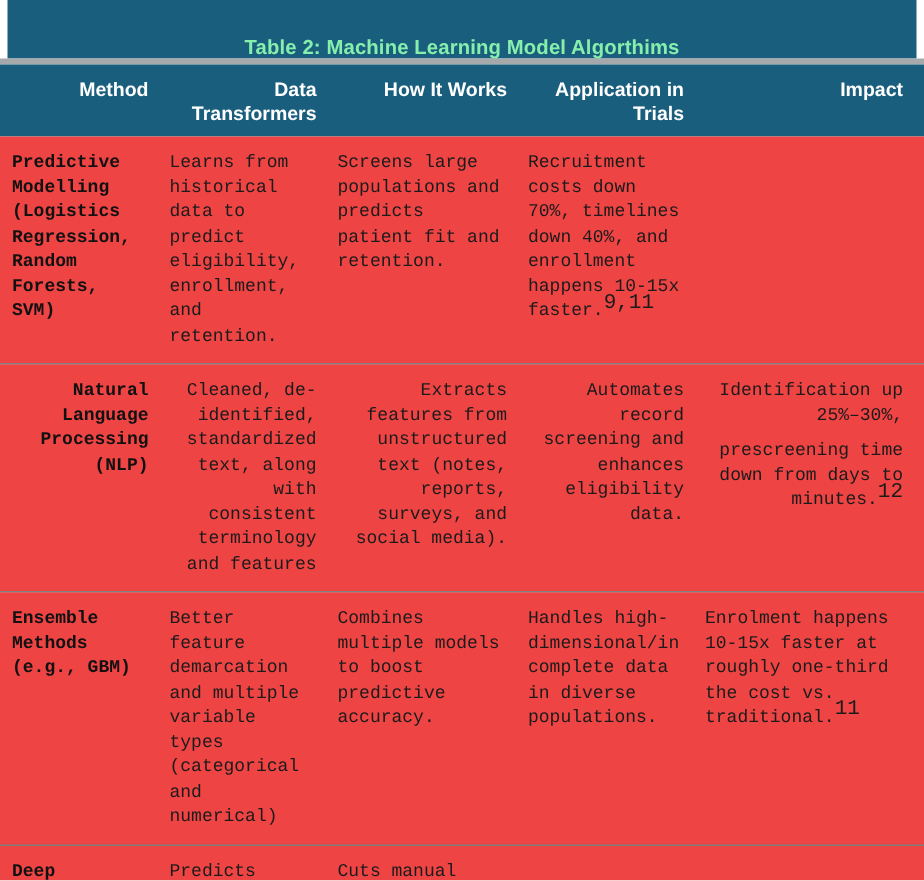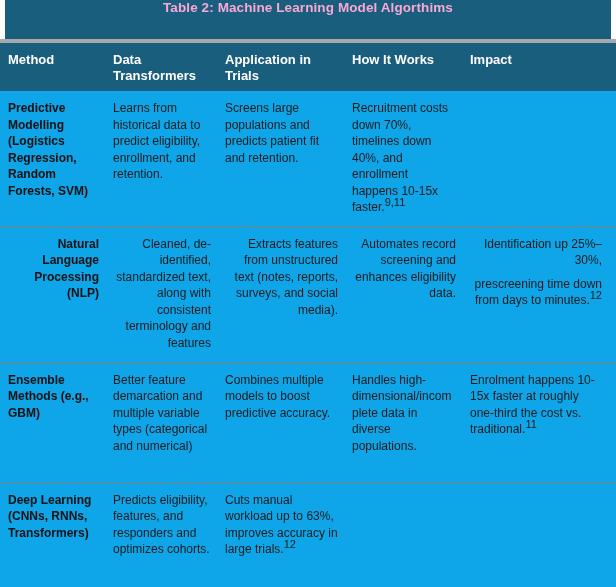--- a/index.html
+++ b/index.html
@@ -11,25 +11,25 @@
   .page {
     width: 616px;
     height: 587px;
     background: #ffffff;
     overflow: hidden;
   }
   .title-bar {
     margin: 0 5px;
     height: 39px;
     background: #1A5E7E;
-    color: #f9a8d4;
+    color: #86efac;
     font-weight: bold;
     font-size: 13.5px;
     display: flex;
-    align-items: flex-start;
+    align-items: flex-end;
     justify-content: center;
     letter-spacing: 0.1px;
   }
   .divider {
     height: 4px;
     background: #A5A9AC;
   }
   .grid {
     display: grid;
     grid-template-columns: 113px 112px 127px 118px 146px;
@@ -40,44 +40,46 @@
     color: #ffffff;
     height: 48px;
     box-sizing: border-box;
   }
   .hcell {
     font-weight: bold;
     font-size: 13px;
     line-height: 16px;
     padding: 9px 14px 0 0;
     box-sizing: border-box;
+    text-align: right;
   }
   .hcell:first-child { padding-left: 8px; }
   .body-row {
-    background: #0ea5e9;
+    background: #ef4444;
     border-bottom: 1px solid #7f7f7f;
     box-sizing: border-box;
+    font-family: Liberation Mono, monospace;
   }
   .body-row.last {
     border-bottom: 2px solid #0c4a6e;
   }
   .cell {
     font-size: 12px;
     line-height: 16.5px;
     color: #1b1b1b;
     padding: 9px 14px 10px 0;
     box-sizing: border-box;
     overflow-wrap: break-word;
     word-wrap: break-word;
   }
   .cell:first-child { padding-left: 8px; }
   .cell.method { font-weight: bold; color: #111111; }
   .cell .para2 { display: block; margin-top: 7px; }
   sup {
-    font-size: 11px;
+    font-size: 14px;
     line-height: 0;
     vertical-align: super;
   }
   .row-1 { min-height: 116px; }
   .row-2 { min-height: 136px; text-align: right; }
   .row-3 { min-height: 120px; }
   .row-4 { min-height: 114px; }
 </style>
 </head>
 <body>
@@ -86,22 +88,22 @@
 
   <div class="title-bar">
     <span>Table 2: Machine Learning Model Algorthims</span>
   </div>
 
   <div class="divider"></div>
 
   <div class="grid header-row">
     <div class="hcell">Method</div>
     <div class="hcell">Data Transformers</div>
+    <div class="hcell">How It Works</div>
     <div class="hcell">Application in Trials</div>
-    <div class="hcell">How It Works</div>
     <div class="hcell">Impact</div>
   </div>
 
   <div class="grid body-row row-1">
     <div class="cell method">Predictive Modelling (Logistics Regression, Random Forests, SVM)</div>
     <div class="cell">Learns from historical data to predict eligibility, enrollment, and retention.</div>
     <div class="cell">Screens large populations and predicts patient fit and retention.</div>
     <div class="cell"><span>Recruitment costs down 70%, timelines down 40%, and enrollment happens 10-15x faster.</span><sup>9,11</sup></div>
   </div>
 

